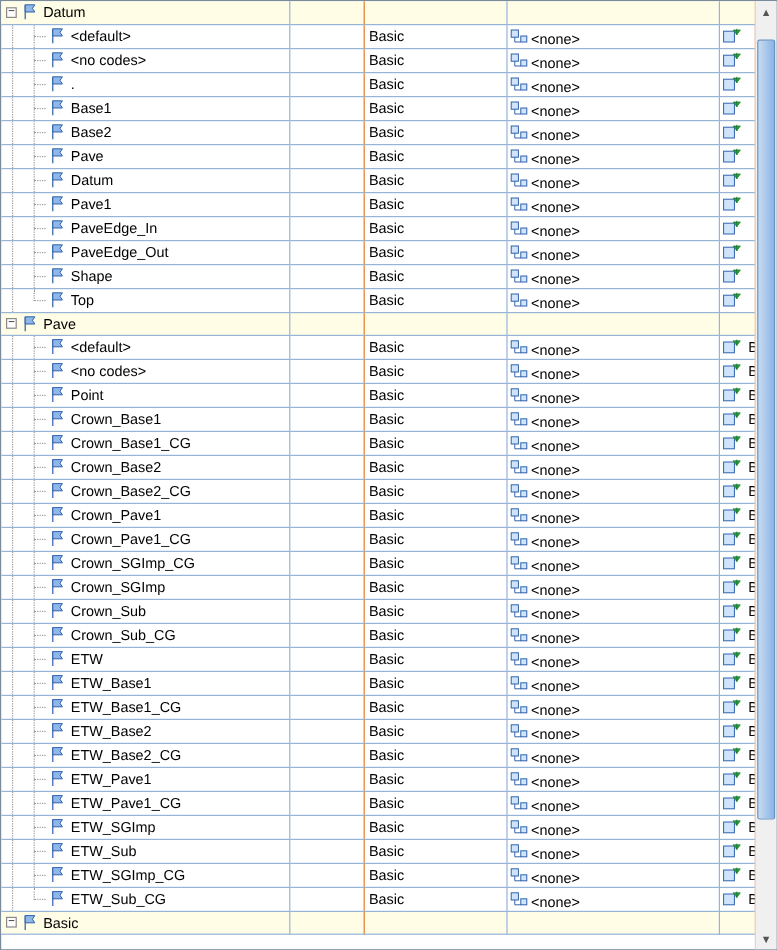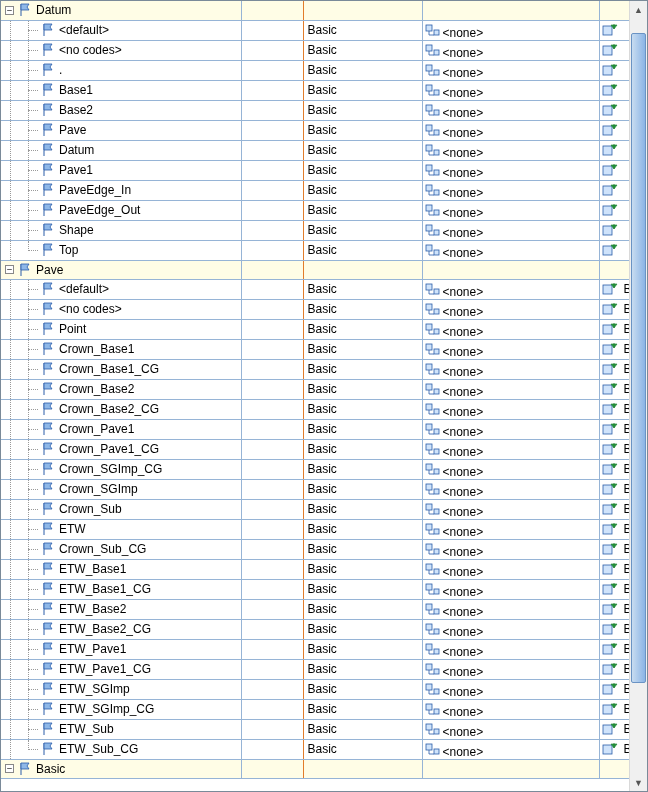--- a/index.html
+++ b/index.html
@@ -1275,20 +1275,63 @@
                 </div>
         <div class="tree-lines">
                   <div class="tl-v"></div>
                   <div class="tl-h"></div>
                 </div>
         <span class="ic">
                   <svg width="16" height="16">
                     <use href="#ic-flag"></use>
                   </svg>
                 </span>
+        <span class="name">Crown_Sub_CG</span>
+      </div>
+    </td>
+    <td class="orangebr"></td>
+    <td>
+      <div class="cell-pad">Basic</div>
+    </td>
+    <td>
+      <div class="lbl-cell">
+        <span class="ic">
+                  <svg width="16" height="16">
+                    <use href="#ic-styletree"></use>
+                  </svg>
+                </span>
+        <span class="name">&lt;none&gt;</span>
+      </div>
+    </td>
+    <td class="orangebr">
+      <div class="ext-cell">
+        <span class="ic">
+                  <svg width="16" height="16">
+                    <use href="#ic-action"></use>
+                  </svg>
+                </span>
+        <span class="extra-b">B</span>
+      </div>
+    </td>
+  </tr>
+  <tr>
+    <td>
+      <div class="tree-cell">
+        <div class="tree-lines">
+                  <div class="tl-v"></div>
+                </div>
+        <div class="tree-lines">
+                  <div class="tl-v"></div>
+                  <div class="tl-h"></div>
+                </div>
+        <span class="ic">
+                  <svg width="16" height="16">
+                    <use href="#ic-flag"></use>
+                  </svg>
+                </span>
         <span class="name">ETW</span>
       </div>
     </td>
     <td class="orangebr"></td>
     <td>
       <div class="cell-pad">Basic</div>
     </td>
     <td>
       <div class="lbl-cell">
         <span class="ic">
@@ -1318,63 +1361,20 @@
                 </div>
         <div class="tree-lines">
                   <div class="tl-v"></div>
                   <div class="tl-h"></div>
                 </div>
         <span class="ic">
                   <svg width="16" height="16">
                     <use href="#ic-flag"></use>
                   </svg>
                 </span>
-        <span class="name">Crown_Sub_CG</span>
-      </div>
-    </td>
-    <td class="orangebr"></td>
-    <td>
-      <div class="cell-pad">Basic</div>
-    </td>
-    <td>
-      <div class="lbl-cell">
-        <span class="ic">
-                  <svg width="16" height="16">
-                    <use href="#ic-styletree"></use>
-                  </svg>
-                </span>
-        <span class="name">&lt;none&gt;</span>
-      </div>
-    </td>
-    <td class="orangebr">
-      <div class="ext-cell">
-        <span class="ic">
-                  <svg width="16" height="16">
-                    <use href="#ic-action"></use>
-                  </svg>
-                </span>
-        <span class="extra-b">B</span>
-      </div>
-    </td>
-  </tr>
-  <tr>
-    <td>
-      <div class="tree-cell">
-        <div class="tree-lines">
-                  <div class="tl-v"></div>
-                </div>
-        <div class="tree-lines">
-                  <div class="tl-v"></div>
-                  <div class="tl-h"></div>
-                </div>
-        <span class="ic">
-                  <svg width="16" height="16">
-                    <use href="#ic-flag"></use>
-                  </svg>
-                </span>
         <span class="name">ETW_Base1</span>
       </div>
     </td>
     <td class="orangebr"></td>
     <td>
       <div class="cell-pad">Basic</div>
     </td>
     <td>
       <div class="lbl-cell">
         <span class="ic">
@@ -1662,64 +1662,64 @@
                 </div>
         <div class="tree-lines">
                   <div class="tl-v"></div>
                   <div class="tl-h"></div>
                 </div>
         <span class="ic">
                   <svg width="16" height="16">
                     <use href="#ic-flag"></use>
                   </svg>
                 </span>
+        <span class="name">ETW_Sub</span>
+      </div>
+    </td>
+    <td class="orangebr"></td>
+    <td>
+      <div class="cell-pad">Basic</div>
+    </td>
+    <td>
+      <div class="lbl-cell">
+        <span class="ic">
+                  <svg width="16" height="16">
+                    <use href="#ic-styletree"></use>
+                  </svg>
+                </span>
+        <span class="name">&lt;none&gt;</span>
+      </div>
+    </td>
+    <td class="orangebr">
+      <div class="ext-cell">
+        <span class="ic">
+                  <svg width="16" height="16">
+                    <use href="#ic-action"></use>
+                  </svg>
+                </span>
+        <span class="extra-b">B</span>
+      </div>
+    </td>
+  </tr>
+  <tr>
+    <td>
+      <div class="tree-cell">
+        <div class="tree-lines">
+                  <div class="tl-v"></div>
+                </div>
+        <div class="tree-lines">
+                  <div class="tl-v"></div>
+                  <div class="tl-h"></div>
+                </div>
+        <span class="ic">
+                  <svg width="16" height="16">
+                    <use href="#ic-flag"></use>
+                  </svg>
+                </span>
         <span class="name">ETW_SGImp_CG</span>
-      </div>
-    </td>
-    <td class="orangebr"></td>
-    <td>
-      <div class="cell-pad">Basic</div>
-    </td>
-    <td>
-      <div class="lbl-cell">
-        <span class="ic">
-                  <svg width="16" height="16">
-                    <use href="#ic-styletree"></use>
-                  </svg>
-                </span>
-        <span class="name">&lt;none&gt;</span>
-      </div>
-    </td>
-    <td class="orangebr">
-      <div class="ext-cell">
-        <span class="ic">
-                  <svg width="16" height="16">
-                    <use href="#ic-action"></use>
-                  </svg>
-                </span>
-        <span class="extra-b">B</span>
-      </div>
-    </td>
-  </tr>
-  <tr>
-    <td>
-      <div class="tree-cell">
-        <div class="tree-lines">
-                  <div class="tl-v"></div>
-                </div>
-        <div class="tree-lines">
-                  <div class="tl-v"></div>
-                  <div class="tl-h"></div>
-                </div>
-        <span class="ic">
-                  <svg width="16" height="16">
-                    <use href="#ic-flag"></use>
-                  </svg>
-                </span>
-        <span class="name">ETW_Sub</span>
       </div>
     </td>
     <td class="orangebr"></td>
     <td>
       <div class="cell-pad">Basic</div>
     </td>
     <td>
       <div class="lbl-cell">
         <span class="ic">
                   <svg width="16" height="16">

